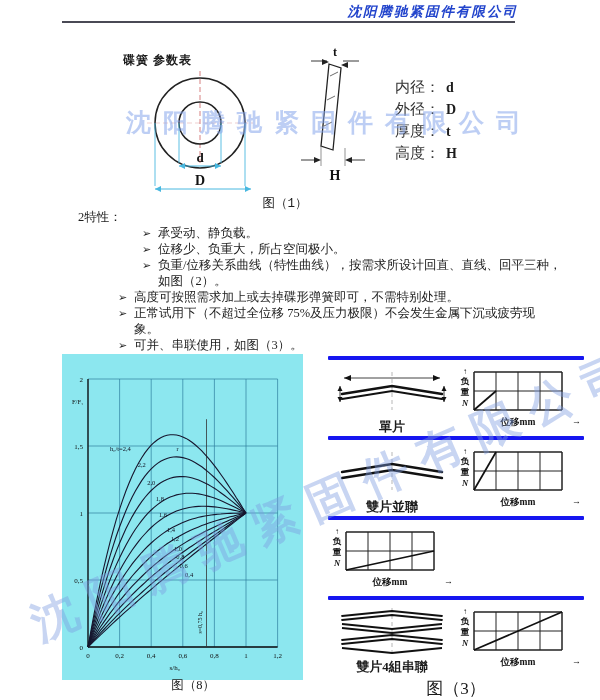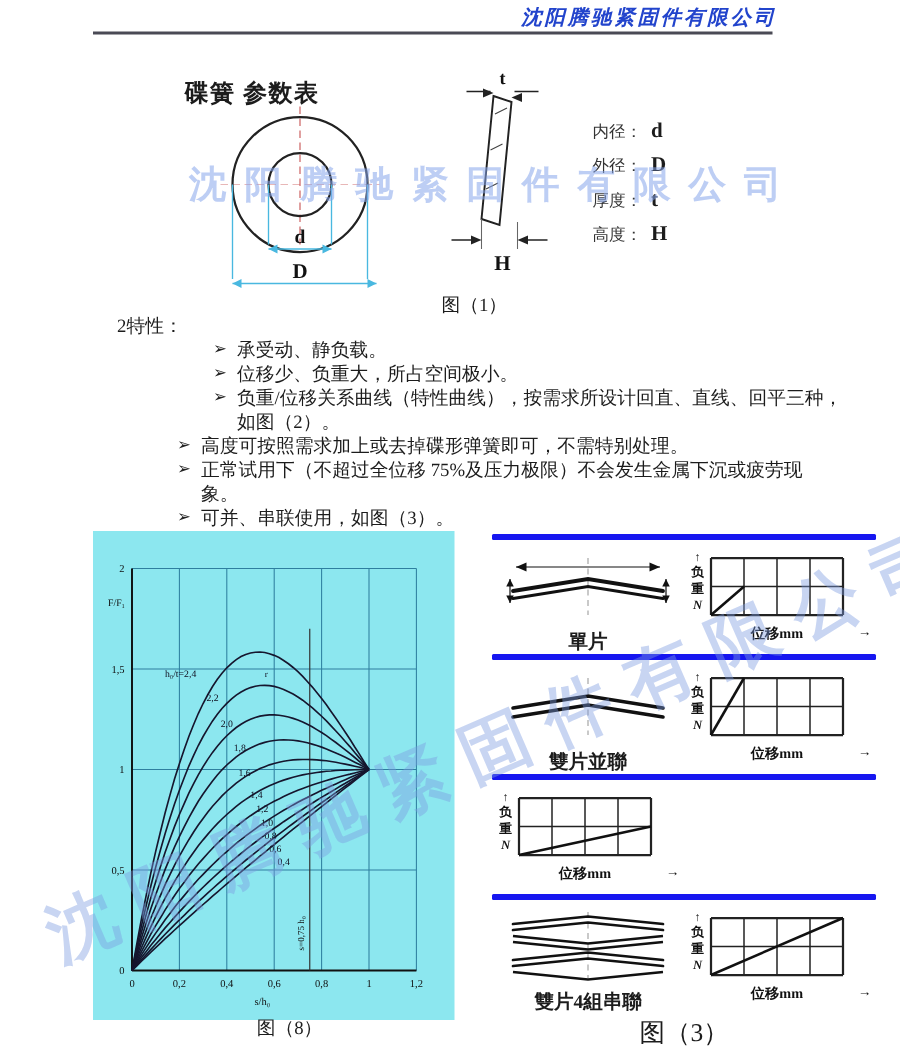--- a/index.html
+++ b/index.html
@@ -6,27 +6,27 @@
   #page{position:relative;width:600px;height:700px;background:#ffffff;overflow:hidden;
         font-family:"Liberation Serif",serif;color:#1c1c1c;}
   
   #company{position:absolute;top:3px;left:308px;width:210px;text-align:right;
            font-size:13.5px;font-weight:bold;font-style:italic;color:#2244cc;letter-spacing:2px;}
   #header-rule{position:absolute;top:21px;left:62px;width:453px;height:2px;background:#4a4a55;}
   
   #intro{position:absolute;top:27px;left:88px;width:440px;font-size:12.5px;}
   
   #fig1{position:absolute;top:50px;left:95px;width:425px;height:146px;}
-  #fig1-title{position:absolute;top:2px;left:28px;font-size:16px;font-weight:bold;letter-spacing:1px;}
+  #fig1-title{position:absolute;top:2px;left:28px;font-size:12px;font-weight:bold;letter-spacing:1px;}
   #ring-svg{position:absolute;left:30px;top:13px;}
   #side-svg{position:absolute;left:198px;top:-2px;}
   #fig1-params{position:absolute;left:300px;top:26px;line-height:21px;}
-  .prow .plabel{font-size:11px;color:#333;}
+  .prow .plabel{font-size:15px;color:#333;}
   .prow .psym{font-size:14px;font-weight:bold;margin-left:6px;}
-  #fig1-caption{position:absolute;top:195px;left:232px;width:106px;text-align:right;font-size:12.5px;}
+  #fig1-caption{position:absolute;top:195px;left:232px;width:106px;text-align:center;font-size:12.5px;font-family:Liberation Mono, monospace;}
   
   #features{position:absolute;top:209px;left:78px;width:470px;font-size:12.5px;line-height:16px;}
   #features-heading{margin-bottom:0;}
   .bullet{display:flex;width:420px;}
   .b-deep{margin-left:64px;}
   .b-shallow{margin-left:40px;}
   .bmark{flex:0 0 16px;color:#222;font-size:11px;}
   
   #fig2{position:absolute;top:354px;left:62px;width:241px;height:326px;background:#8ce7ef;}
   #fig2-caption{position:absolute;top:677px;left:138px;width:110px;text-align:center;font-size:12.5px;}

